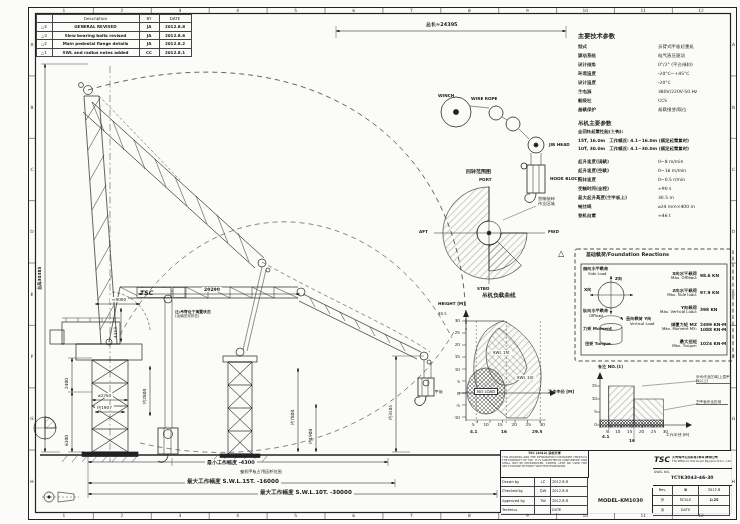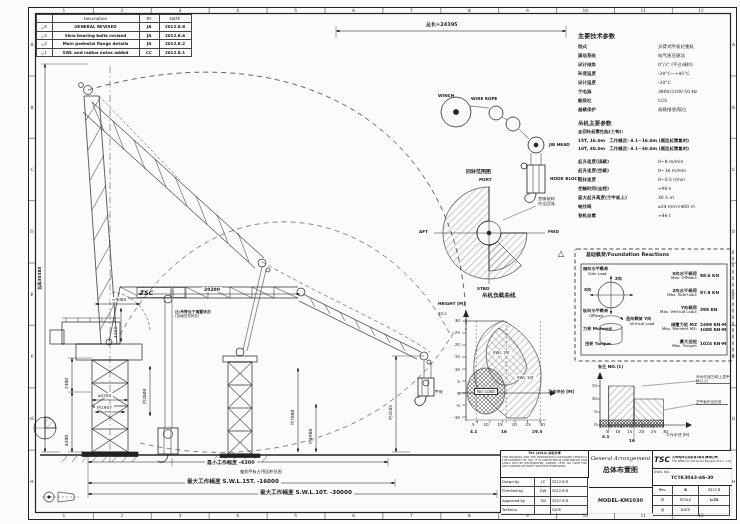--- a/index.html
+++ b/index.html
@@ -576,24 +576,20 @@
         <div class="ctr">TW</div>
         <div>2012.8.8</div>
       </div>
         <div class="tbrow">
         <div>Technics</div>
         <div class="ctr"></div>
         <div>DATE</div>
       </div>
       </div>
 
-    <div class="cell" style="left:88px;top:0;width:64px;height:37px;border-right:0.8px solid #222;border-bottom:0.8px solid #222;box-sizing:border-box;">
-      <div class="ctr" style="font-family:'DejaVu Serif',serif;font-style:italic;font-size:5.4px;margin-top:4px;">General Arrangement</div>
-      <div class="ctr b" style="font-size:7px;margin-top:4px;">总体布置图</div>
-    </div>
     <div class="cell ctr" style="left:88px;top:37px;width:64px;height:25px;border-right:0.8px solid #222;box-sizing:border-box;line-height:25px;font-size:5px;font-weight:bold;">MODEL-KM1030</div>
 
     <div class="cell" style="left:152px;top:0;width:78.5px;height:18px;border-bottom:0.6px solid #222;box-sizing:border-box;display:flex;align-items:center;padding:1px;">
       <span class="b" style="font-size:7.5px;font-style:italic;margin-right:2px;">TSC</span>
       <span style="overflow:hidden;">
         <span class="b" style="display:block;font-size:3.1px;line-height:3.6px;white-space:nowrap;">天时海洋石油装备(青岛)有限公司</span>
         <span style="display:block;font-size:2.7px;line-height:3.2px;white-space:nowrap;">TSC Offshore Petroleum Equipment Co., Ltd.</span>
       </span>
     </div>
     <div class="cell" style="left:152px;top:18px;width:78.5px;height:16.5px;border-bottom:0.6px solid #222;box-sizing:border-box;padding:1px;">

